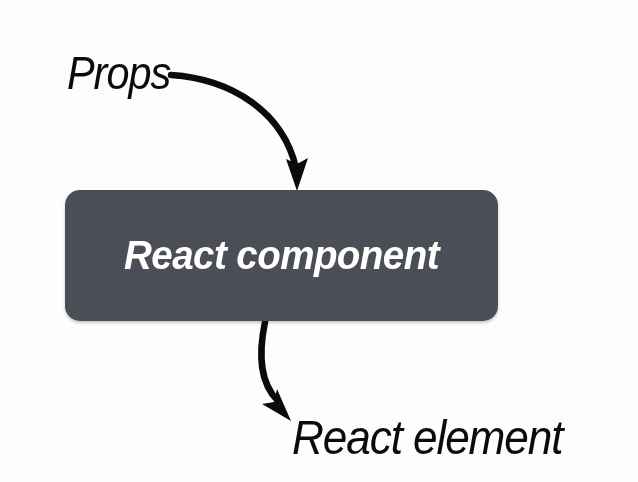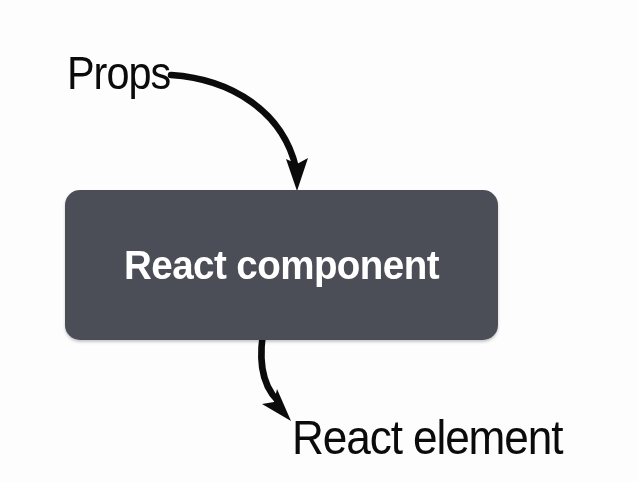--- a/index.html
+++ b/index.html
@@ -12,37 +12,38 @@
     height: 482px;
     background: #fdfdfd;
     font-family: "Liberation Sans", sans-serif;
     overflow: hidden;
   }
   #diagram-canvas {
     position: relative;
     width: 638px;
     height: 482px;
     background: #fdfdfd;
+    font-style: italic;
   }
   #diagram-svg {
     position: absolute;
     left: 0;
     top: 0;
     width: 638px;
     height: 482px;
     display: block;
   }
 
   
   .node-box {
     position: absolute;
     left: 65px;
     top: 190px;
     width: 433px;
-    height: 150px;
+    height: 131px;
     background: #4b4e57;
     border-radius: 15px;
     box-shadow: 0 2px 3px rgba(0,0,0,0.22);
     display: flex;
     align-items: center;
     justify-content: center;
     box-sizing: border-box;
     z-index: 3;
   }
   .node-box-label {

